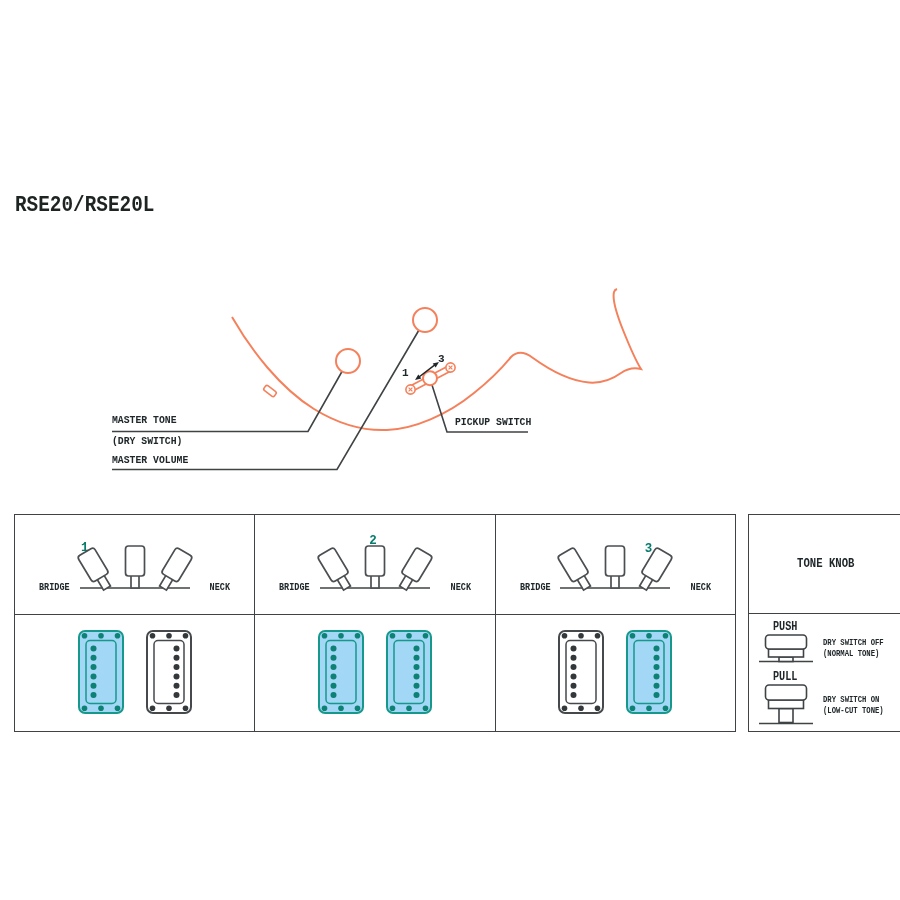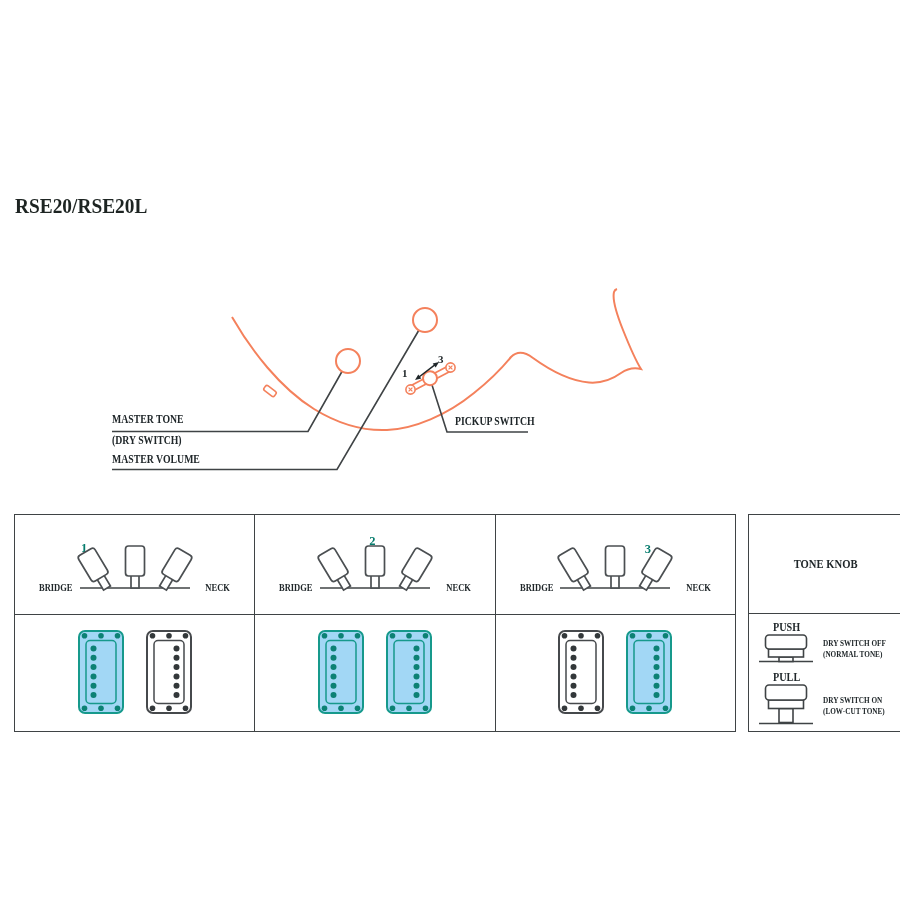--- a/index.html
+++ b/index.html
@@ -1,17 +1,17 @@
 <!DOCTYPE html>
 <html><head>
 <meta charset="utf-8">
 <style>
   html,body{margin:0;padding:0;background:#fff;}
   .page{position:relative;width:900px;height:900px;background:#ffffff;overflow:hidden;
-        font-family:Liberation Serif, serif;color:#20272a;}
+        font-family:Liberation Mono, monospace;color:#20272a;}
   .abs{position:absolute;}
   .lbl{position:absolute;font-weight:700;font-size:11.5px;letter-spacing:0;white-space:nowrap;
        transform:scaleX(0.85);transform-origin:0 50%;color:#20272a;}
   .title{position:absolute;left:15px;top:193px;font-weight:700;font-size:22px;white-space:nowrap;
          transform:scaleX(0.88);transform-origin:0 50%;color:#1d2422;}
   .num13{position:absolute;font-weight:700;font-size:11px;color:#20272a;}
   svg{display:block;}
   
   .seltable{position:absolute;left:14px;top:514px;width:722px;height:218px;
             border:1.6px solid #3f4345;box-sizing:border-box;display:flex;}

